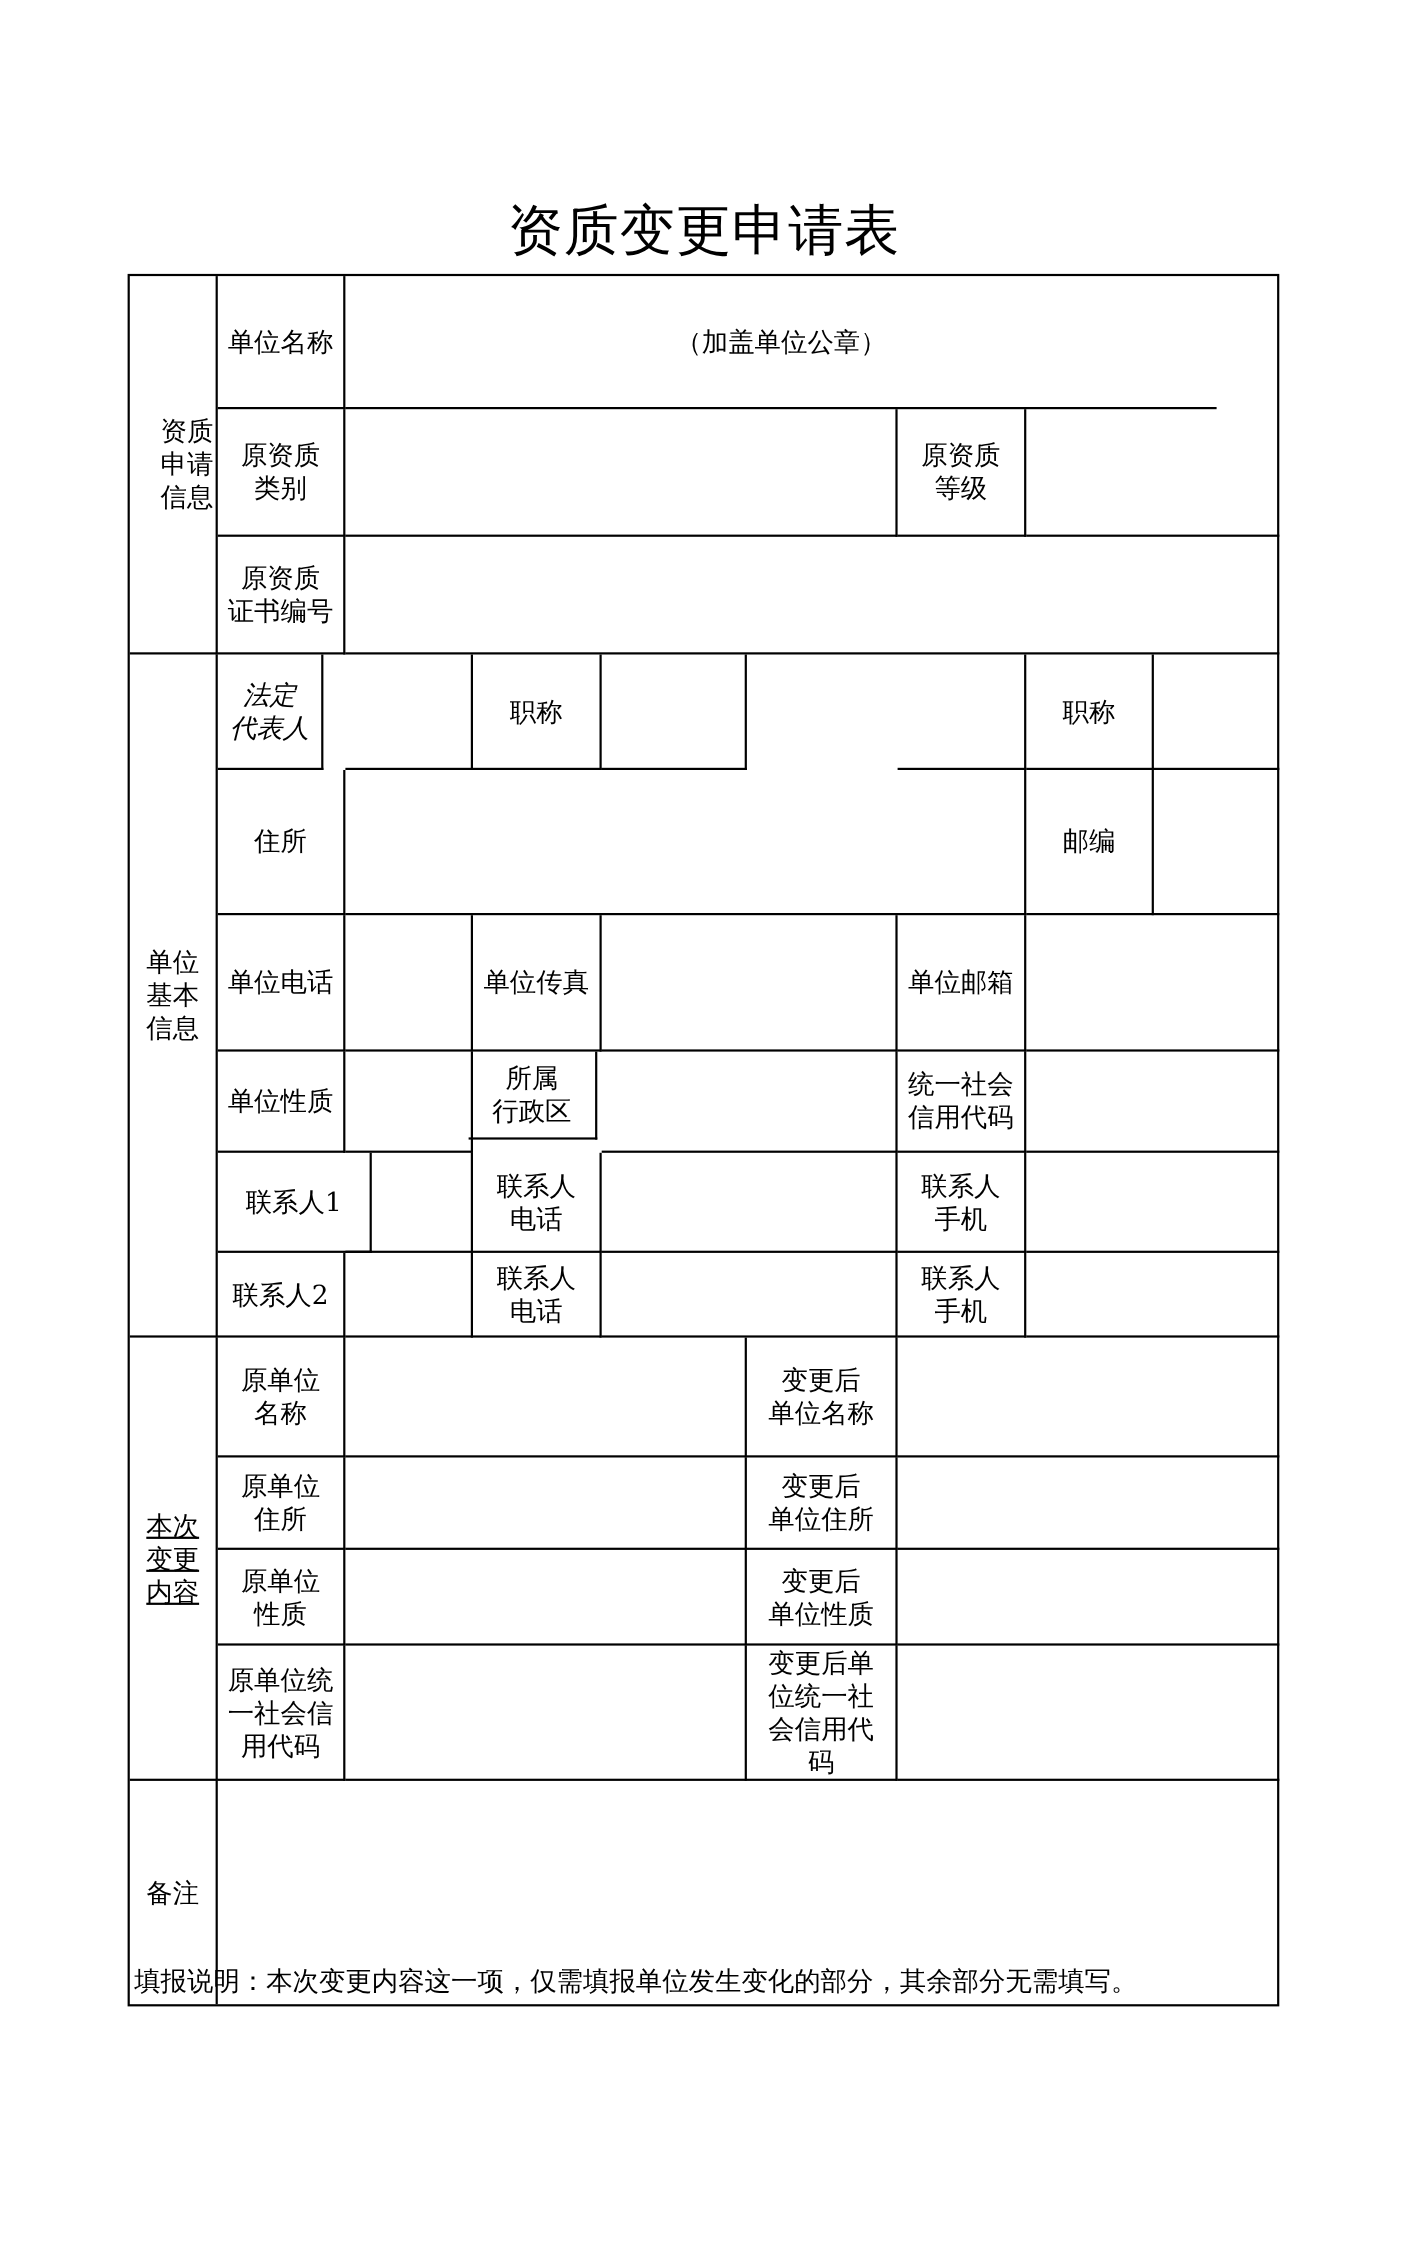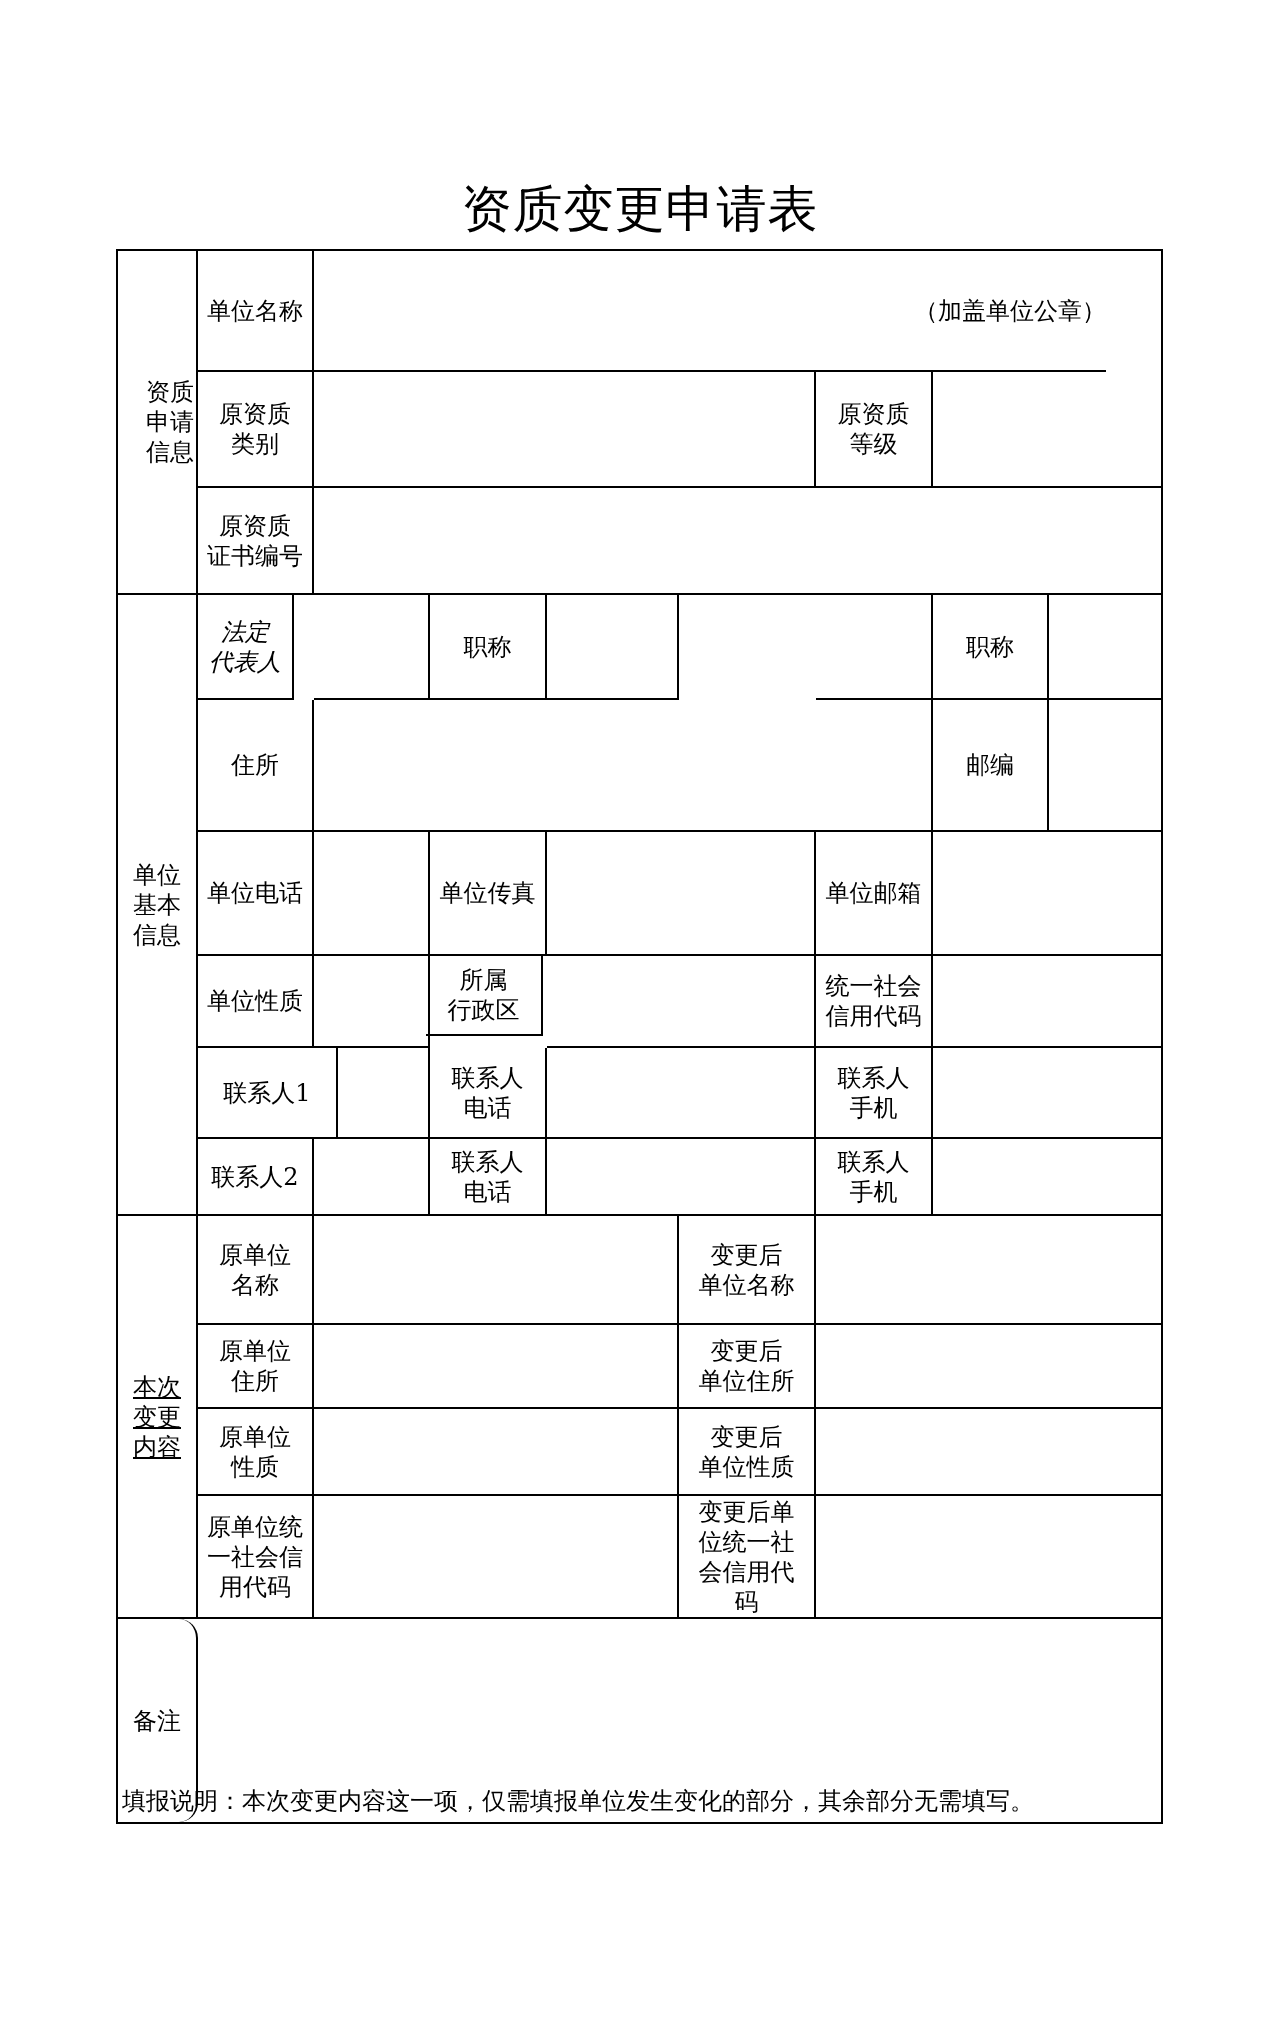--- a/index.html
+++ b/index.html
@@ -7,41 +7,41 @@
          font-family: "DejaVu Serif", "Liberation Serif", serif; color: #000; }
   .title { position: absolute; left: 0; width: 1280px; top: 178px; height: 62px;
            text-align: center; font-family: "DejaVu Sans", "Liberation Sans", sans-serif;
            font-size: 50px; line-height: 62px; letter-spacing: 1px; }
   .form { position: absolute; left: 116px; top: 249px; width: 1047px; height: 1575px;
           border: 2px solid #000; box-sizing: border-box; }
   .cell { position: absolute; box-sizing: border-box; border-right: 2px solid #000;
           border-bottom: 2px solid #000; display: flex; align-items: center; justify-content: center;
           text-align: center; font-size: 24px; line-height: 30px; }
   .cell.noright { border-right: none; }
-  .cell.nobottom { border-bottom: none; border-radius: 19px; }
+  .cell.nobottom { border-bottom: none; }
   .cell span { white-space: pre-line; display: block; }
   .cell.field { cursor: text; }
   .section-label span { width: 52px; }
   .note { position: absolute; left: 122px; top: 1786px; font-size: 24px; line-height: 30px; white-space: nowrap; }
 </style>
 </head>
 <body>
 
 <div class="title">资质变更申请表</div>
 
 <div class="form">
 
   <div class="cell section-label" style="left:0;top:0;width:80px;height:344px;justify-content:flex-end;">
       <span>资质申请信息</span>
     </div>
 
   <div class="cell" style="left:80px;top:0;width:116px;height:121px;">
       <span>单位名称</span>
     </div>
-  <div class="cell field noright" style="left:196px;top:0;width:792px;height:121px;justify-content:flex-end;">
+  <div class="cell field noright" style="left:196px;top:0;width:792px;height:121px;">
       <span>（加盖单位公章）</span>
     </div>
 
   <div class="cell" style="left:80px;top:121px;width:116px;height:116px;">
       <span>原资质
 类别</span>
     </div>
   <div class="cell field" style="left:196px;top:121px;width:502px;height:116px;"></div>
   <div class="cell" style="left:698px;top:121px;width:117px;height:116px;">
       <span>原资质

